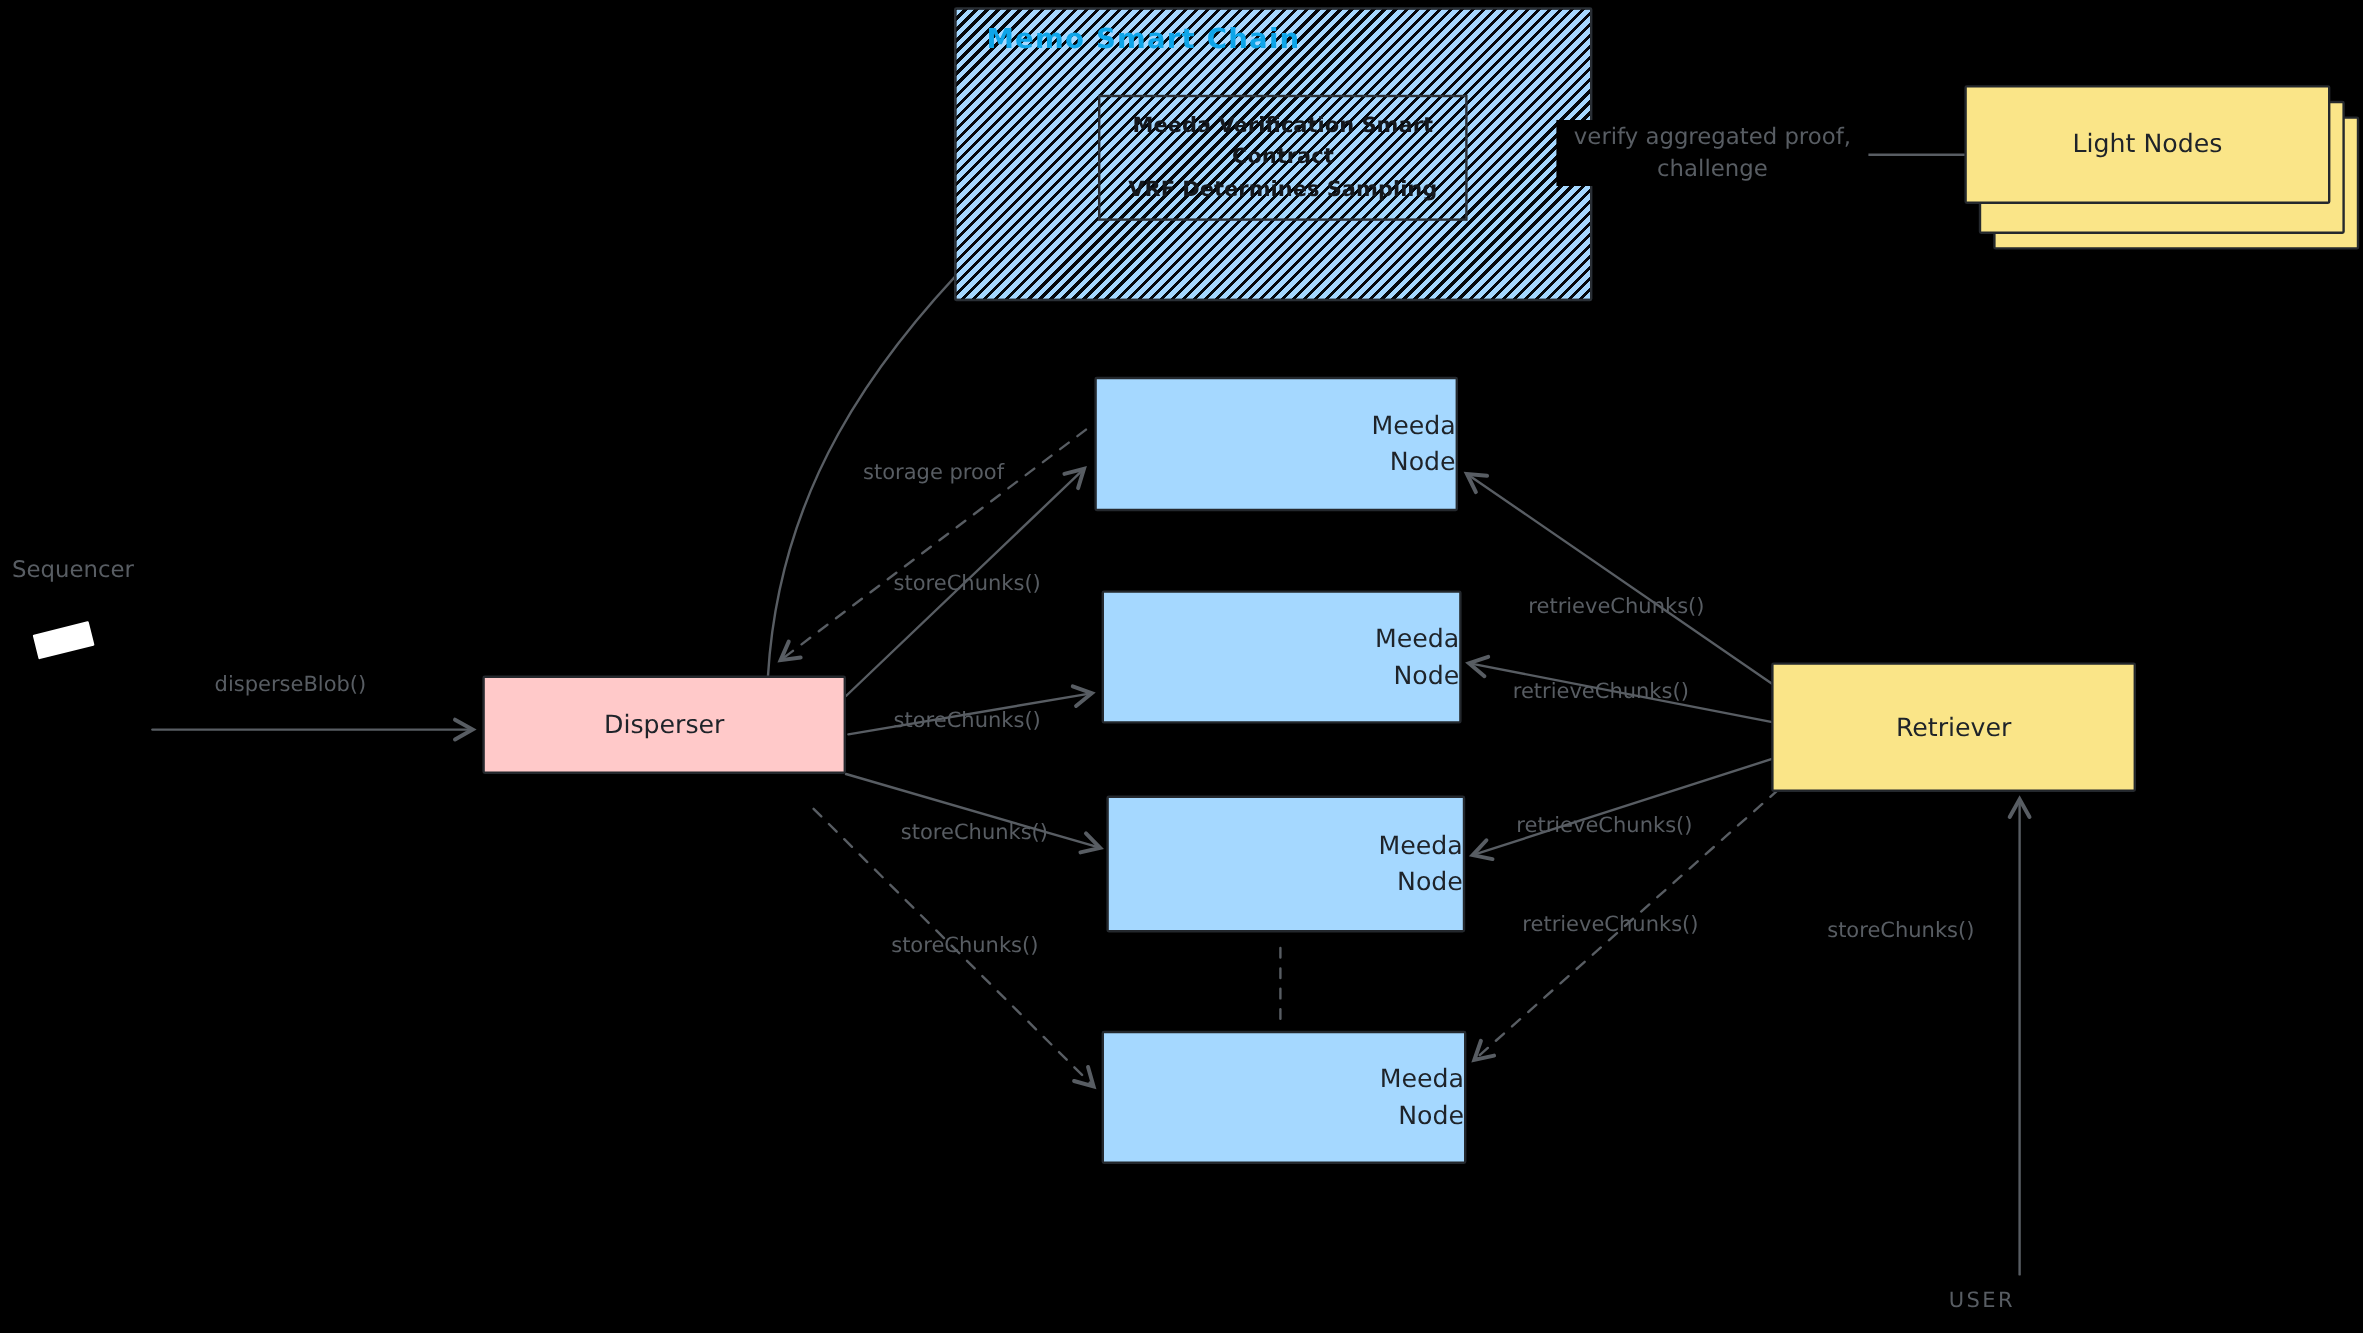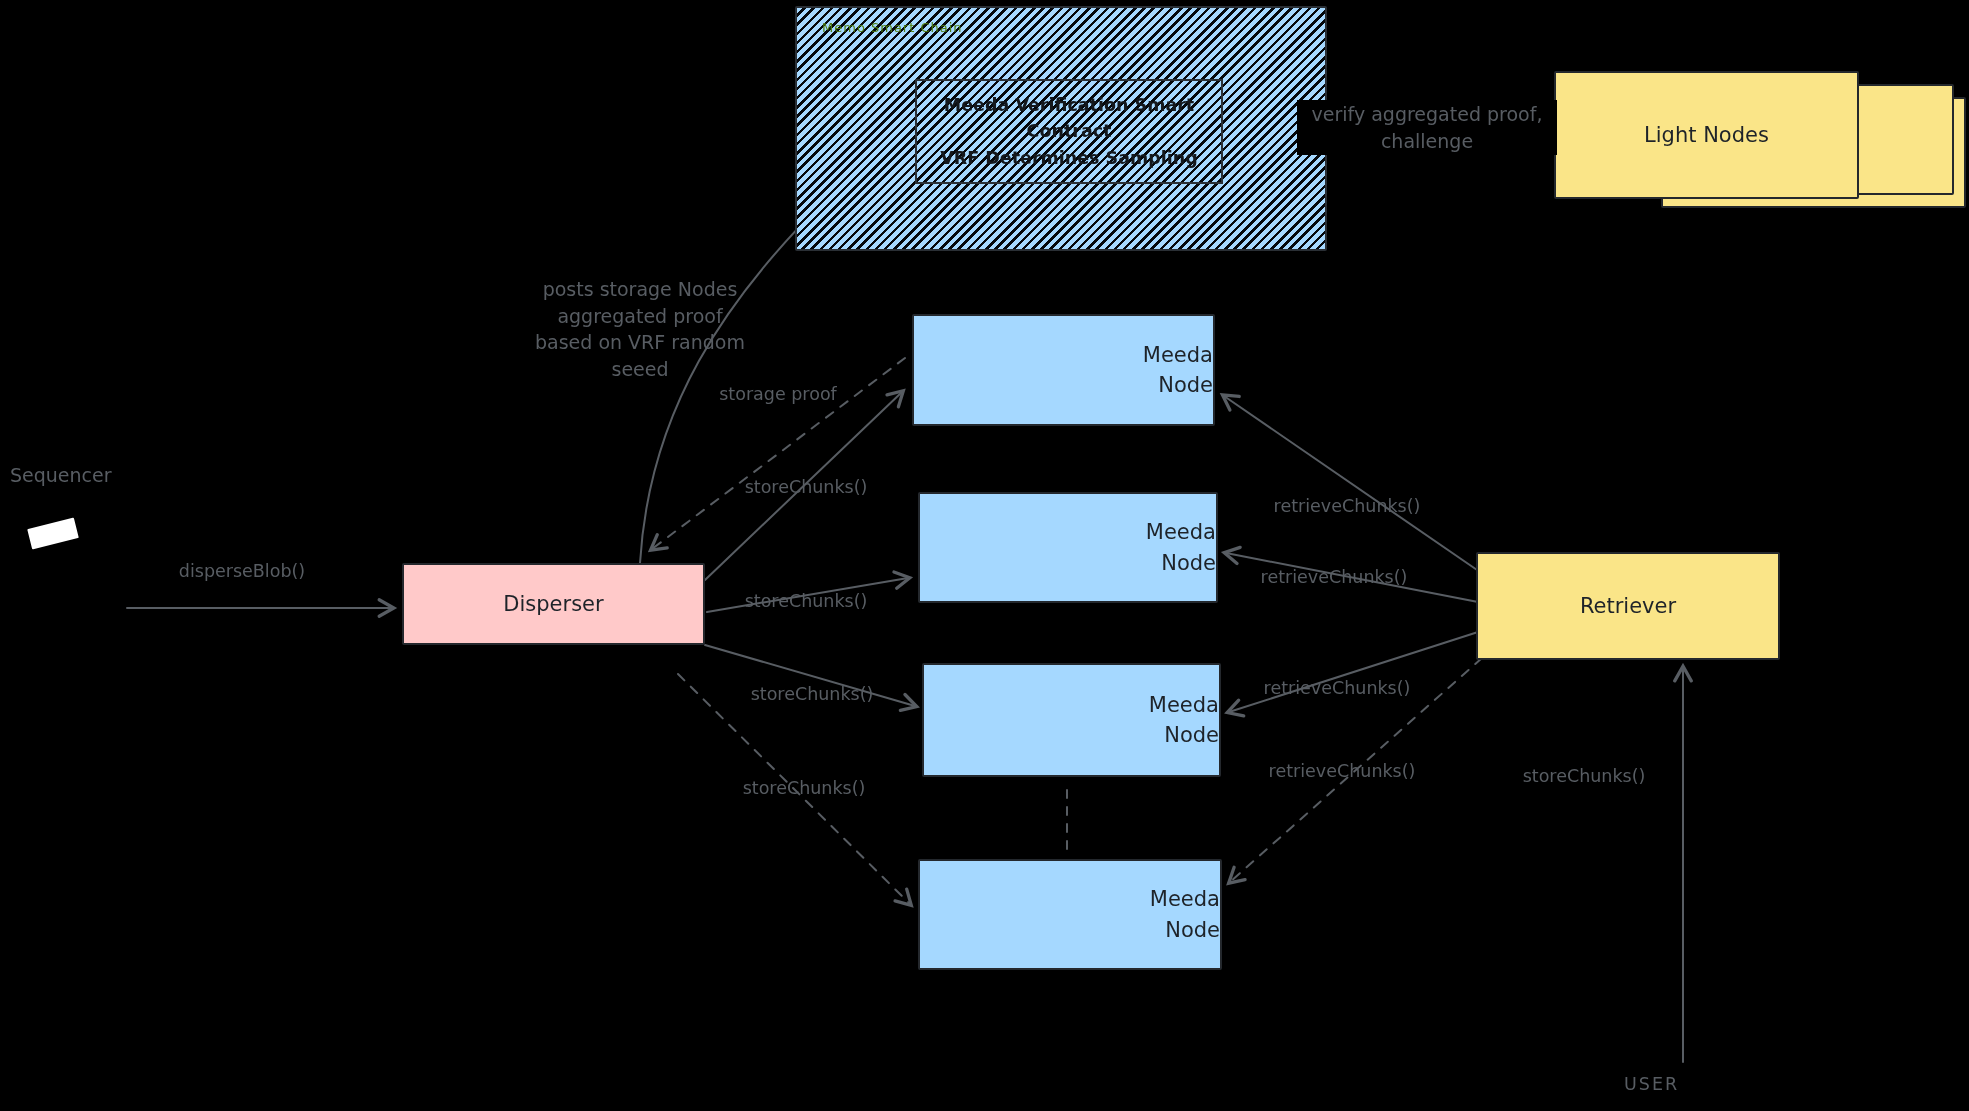--- a/index.html
+++ b/index.html
@@ -23,21 +23,21 @@
   .hatch{
     background:repeating-linear-gradient(135deg,#a5d8ff 0px,#a5d8ff 4px,#05080c 4px,#05080c 6.5px);
     border:2px solid #2a2f35;
   }
   .contract{
     position:absolute;box-sizing:border-box;border:2px solid #2a3036;background:transparent;
     display:flex;flex-direction:column;align-items:center;justify-content:center;
     color:#14181d;font-size:17.5px;font-weight:bold;line-height:1.5;text-align:left;
   }
   .chain-title{
-    position:absolute;color:#4d7c0f;font-size:13px;font-weight:normal;letter-spacing:1px;
+    position:absolute;color:#0ea5e9;font-size:23px;font-weight:bold;letter-spacing:1px;
   }
   .lbl{
     position:absolute;color:var(--gray);font-size:17.5px;text-align:center;white-space:nowrap;
   }
   .lbl.multi{white-space:normal;line-height:1.4;}
   .lbl.bg{background:#000;padding:1px 4px;}
   svg.wires{position:absolute;left:0;top:0;}
   .seq-icon{
     position:absolute;left:29px;top:523px;width:48px;height:21px;background:#fff;
     transform:rotate(-14deg);border-radius:1px;
@@ -83,21 +83,21 @@
   <div class="box hatch" style="left:795px;top:6px;width:532px;height:245px;"></div>
   <div class="chain-title" style="left:822px;top:20px;">Memo Smart Chain</div>
   <div class="contract" style="left:915px;top:79px;width:308px;height:105px;">
     <div>Meeda Verification Smart</div>
     <div>Contract</div>
     <div>VRF Determines Sampling</div>
   </div>
 
   <div class="box yellow" style="left:1661px;top:97px;width:305px;height:111px;"></div>
   <div class="box yellow" style="left:1649px;top:84px;width:305px;height:111px;"></div>
-  <div class="box yellow" style="left:1554px;top:71px;width:305px;height:128px;">
+  <div class="box yellow" style="left:1637px;top:71px;width:305px;height:99px;">
     <div>Light Nodes</div>
   </div>
 
   <div class="box blue" style="left:912px;top:314px;width:303px;height:112px;">
     <div>Meeda</div>
     <div>Node</div>
   </div>
   <div class="box blue" style="left:918px;top:492px;width:300px;height:111px;">
     <div>Meeda</div>
     <div>Node</div>
@@ -119,26 +119,20 @@
     <div>Retriever</div>
   </div>
 
   <div class="lbl" style="left:10px;top:464px;font-size:19px;">Sequencer</div>
   <div class="seq-icon"></div>
 
   <div class="lbl" style="left:1624px;top:1074px;letter-spacing:2px;">USER</div>
 
   <div class="lbl" style="left:168px;top:561px;width:148px;">disperseBlob()</div>
 
-  <div class="lbl multi" style="left:523px;top:276px;width:234px;font-size:19px;">
-    <div>posts storage Nodes</div>
-    <div>aggregated proof</div>
-    <div>based on VRF random</div>
-    <div>seeed</div>
-  </div>
 
   <div class="lbl" style="left:703px;top:384px;width:150px;">storage proof</div>
 
   <div class="lbl" style="left:731px;top:477px;width:150px;">storeChunks()</div>
   <div class="lbl" style="left:731px;top:591px;width:150px;">storeChunks()</div>
   <div class="lbl" style="left:737px;top:684px;width:150px;">storeChunks()</div>
   <div class="lbl" style="left:729px;top:778px;width:150px;">storeChunks()</div>
 
   <div class="lbl" style="left:1261px;top:496px;width:172px;">retrieveChunks()</div>
   <div class="lbl" style="left:1248px;top:567px;width:172px;">retrieveChunks()</div>

